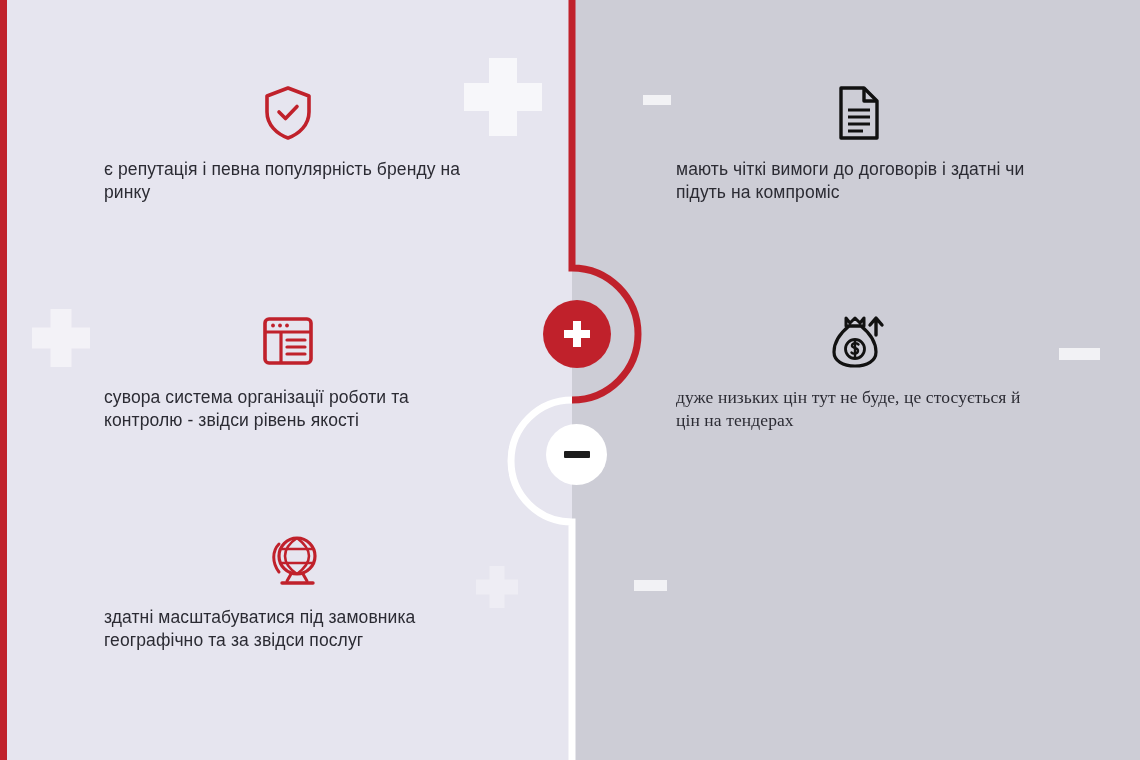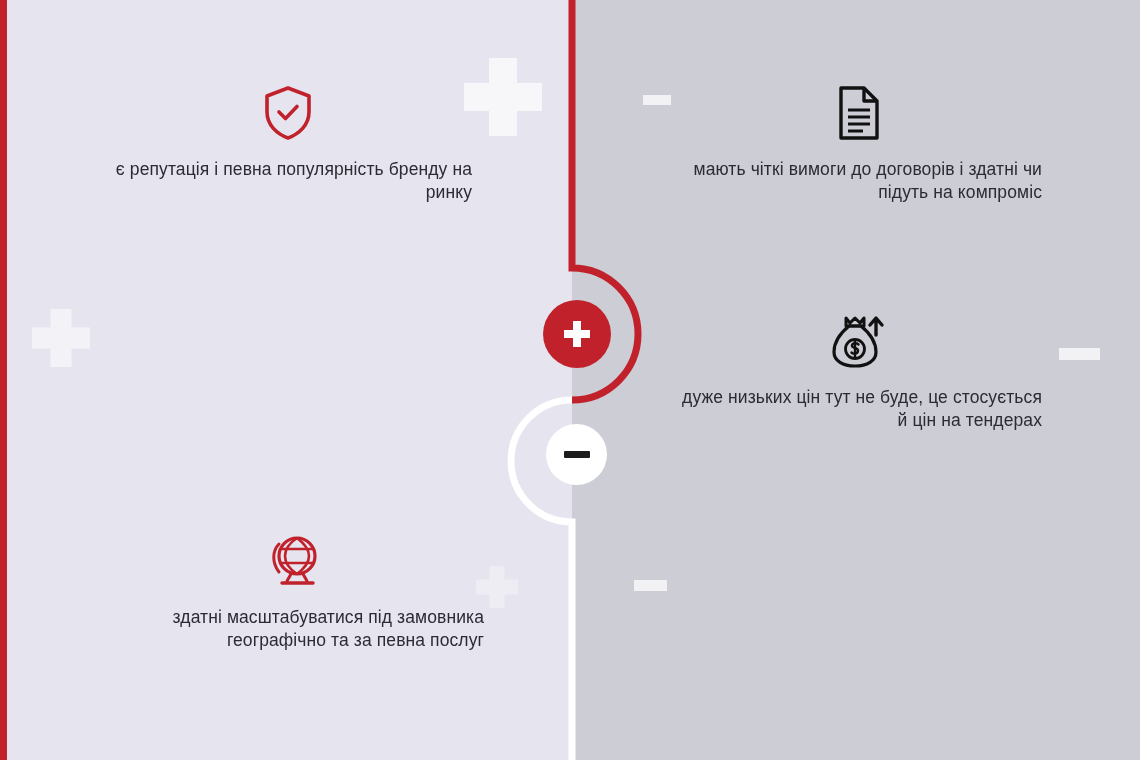--- a/index.html
+++ b/index.html
@@ -49,37 +49,37 @@
   .sign i{position:absolute;display:block;}
   .sign .h{left:0;top:50%;transform:translateY(-50%);width:100%;}
   .sign .v{top:0;left:50%;transform:translateX(-50%);height:100%;}
   .sign-plus{width:26px;height:26px;}
   .sign-plus i{background:#ffffff;}
   .sign-plus .h{height:8px;}
   .sign-plus .v{width:8px;}
   .sign-minus{width:26px;height:7px;background:#1c1c1c;border-radius:1px;}
 
   
-  .item{position:absolute;text-align:right;z-index:3;}
+  .item{position:absolute;text-align:left;z-index:3;}
   .item .icon{
     display:flex;align-items:center;justify-content:center;
     height:62px;margin-bottom:14px;
   }
   .item .caption{
     font-size:17.5px;line-height:1.32;color:#2b2b33;
     letter-spacing:.1px;
   }
 
   
   .item-pros-1{left:104px;top:82px;width:368px;}
   .item-pros-2{left:104px;top:310px;width:368px;}
   .item-pros-3{left:104px;top:530px;width:380px;}
   
   .item-cons-1{left:676px;top:82px;width:366px;}
-  .item-cons-2{left:676px;top:310px;width:366px;}
+  .item-cons-2{left:676px;top:310px;width:366px;font-family:Liberation Serif, serif;}
 
   svg{overflow:visible;}
 </style>
 </head>
 <body>
 
 <div class="slide">
 
   <div class="panel panel-pros"></div>
   <div class="panel panel-cons"></div>
@@ -124,34 +124,50 @@
   <div class="item item-pros-1">
     <div class="icon">
       <svg width="52" height="56" viewBox="0 0 52 56" fill="none" xmlns="http://www.w3.org/2000/svg">
         <path d="M26 3 L47 11 V27 C47 40 37 49 26 53 C15 49 5 40 5 27 V11 Z" stroke="#c0212b" stroke-width="3.6" stroke-linejoin="round" fill="none"></path>
         <path d="M17 27 L23.5 33.5 L35 21.5" stroke="#c0212b" stroke-width="3.6" stroke-linecap="round" stroke-linejoin="round" fill="none"></path>
       </svg>
     </div>
     <div class="caption">є репутація і певна популярність бренду на ринку</div>
   </div>
 
+  <div class="item item-pros-2">
+    <div class="icon">
+      <svg width="52" height="52" viewBox="0 0 52 52" fill="none" xmlns="http://www.w3.org/2000/svg">
+        <rect x="3" y="4" width="46" height="44" rx="4" stroke="#c0212b" stroke-width="3.6" fill="none"></rect>
+        <line x1="3" y1="17" x2="49" y2="17" stroke="#c0212b" stroke-width="3.2"></line>
+        <circle cx="11" cy="10.5" r="1.9" fill="#c0212b"></circle>
+        <circle cx="18" cy="10.5" r="1.9" fill="#c0212b"></circle>
+        <circle cx="25" cy="10.5" r="1.9" fill="#c0212b"></circle>
+        <line x1="19" y1="17" x2="19" y2="48" stroke="#c0212b" stroke-width="3.2"></line>
+        <line x1="25" y1="25" x2="43" y2="25" stroke="#c0212b" stroke-width="3.2" stroke-linecap="round"></line>
+        <line x1="25" y1="32" x2="43" y2="32" stroke="#c0212b" stroke-width="3.2" stroke-linecap="round"></line>
+        <line x1="25" y1="39" x2="43" y2="39" stroke="#c0212b" stroke-width="3.2" stroke-linecap="round"></line>
+      </svg>
+    </div>
+    <div class="caption">сувора система організації роботи та контролю - звідси рівень якості</div>
+  </div>
 
   <div class="item item-pros-3">
     <div class="icon">
       <svg width="54" height="54" viewBox="0 0 54 54" fill="none" xmlns="http://www.w3.org/2000/svg">
         <circle cx="30" cy="22" r="18" stroke="#c0212b" stroke-width="3.2" fill="none"></circle>
         <path d="M30 4 C21 10 18 16 18 22 C18 28 21 34 30 40" stroke="#c0212b" stroke-width="2.6" fill="none"></path>
         <path d="M30 4 C38 10 42 16 42 22 C42 28 38 34 30 40" stroke="#c0212b" stroke-width="2.6" fill="none"></path>
         <path d="M13 15 h34 M13 29 h34" stroke="#c0212b" stroke-width="2.4"></path>
         <path d="M12 10 C5 17 5 29 12 38" stroke="#c0212b" stroke-width="3" fill="none" stroke-linecap="round"></path>
         <path d="M24 40 l-4 7 M36 40 l4 7" stroke="#c0212b" stroke-width="3" stroke-linecap="round"></path>
         <line x1="15" y1="49" x2="46" y2="49" stroke="#c0212b" stroke-width="3.4" stroke-linecap="round"></line>
       </svg>
     </div>
-    <div class="caption">здатні масштабуватися під замовника географічно та за певна послуг</div>
+    <div class="caption">здатні масштабуватися під замовника географічно та за звідси послуг</div>
   </div>
 
   <div class="item item-cons-1">
     <div class="icon">
       <svg width="46" height="56" viewBox="0 0 46 56" fill="none" xmlns="http://www.w3.org/2000/svg">
         <path d="M5 3 H28 L41 16 V53 H5 Z" stroke="#111111" stroke-width="3.4" stroke-linejoin="round" fill="none"></path>
         <path d="M28 3 V16 H41" stroke="#111111" stroke-width="3.4" stroke-linejoin="round" fill="none"></path>
         <line x1="12" y1="25" x2="34" y2="25" stroke="#111111" stroke-width="3"></line>
         <line x1="12" y1="32" x2="34" y2="32" stroke="#111111" stroke-width="3"></line>
         <line x1="12" y1="39" x2="34" y2="39" stroke="#111111" stroke-width="3"></line>

